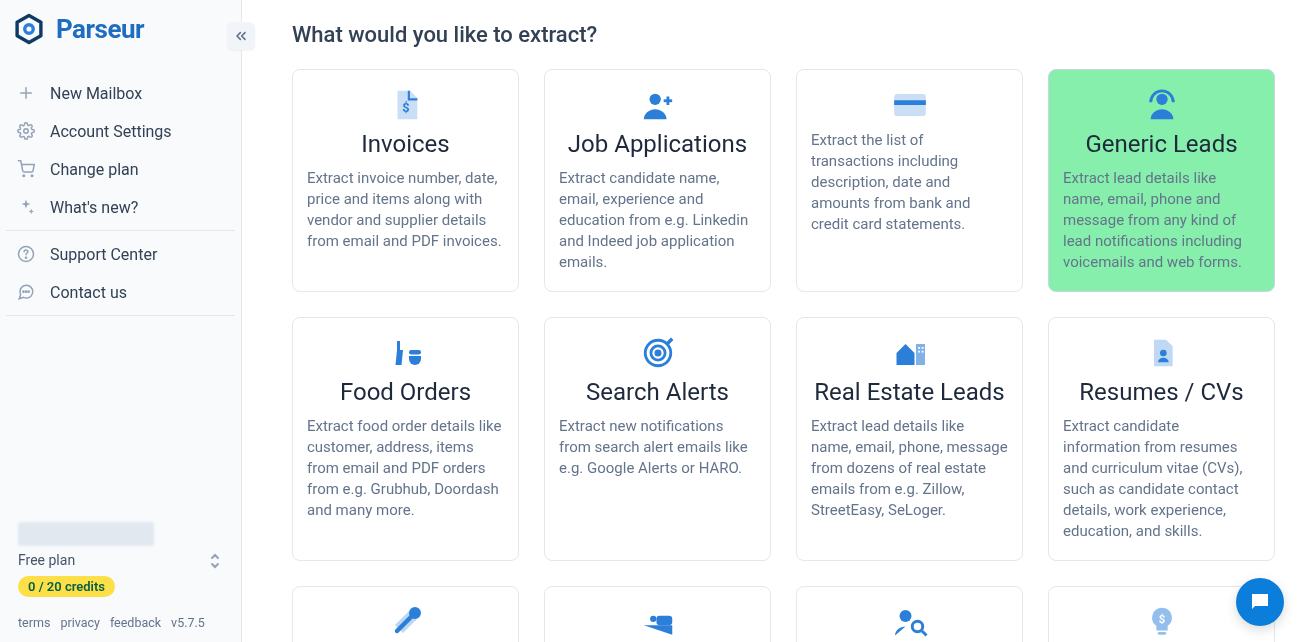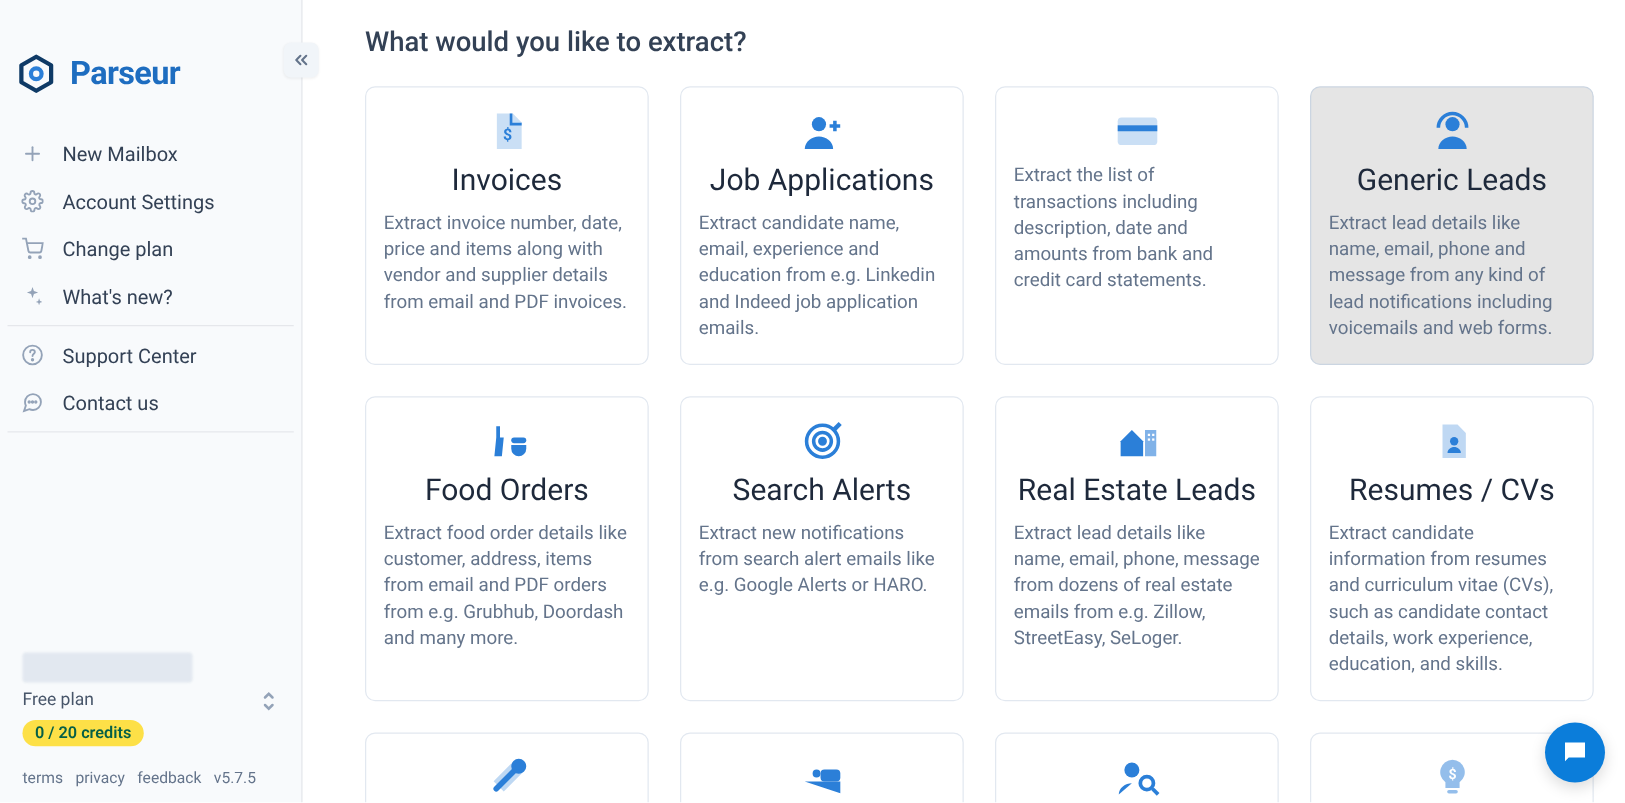--- a/index.html
+++ b/index.html
@@ -16,25 +16,24 @@
       position: absolute;
       left: 0; top: 0;
       width: 242px;
       height: 642px;
       background: #f8fafc;
       border-right: 1px solid #e5e7eb;
       display: flex;
       flex-direction: column;
     }
     .sidebar-top {
-      padding: 30px 12px 10px 12px;
+      padding: 12px 12px 10px 12px;
       display: flex;
       align-items: flex-end;
       position: relative;
-      margin-top: 12px;
     }
     .logo {
       display: flex;
       align-items: center;
       gap: 10px;
     }
     .logo-mark {
       width: 34px; height: 34px;
       position: relative;
     }
@@ -145,21 +144,21 @@
       border: 1px solid #e2e8f0;
       border-radius: 8px;
       padding: 16px 14px 18px 14px;
       cursor: pointer;
       background: #fff;
       display: flex;
       flex-direction: column;
       align-items: center;
     }
     .card.highlight {
-      background: #e5e5e5;
+      background: #86efac;
       border-color: #cbd5e1;
     }
     .card-icon {
       width: 38px; height: 38px;
       display: flex; align-items: center; justify-content: center;
       color: #2b7fd8;
       margin-bottom: 6px;
     }
     .card-title {
       font-size: 24px;

